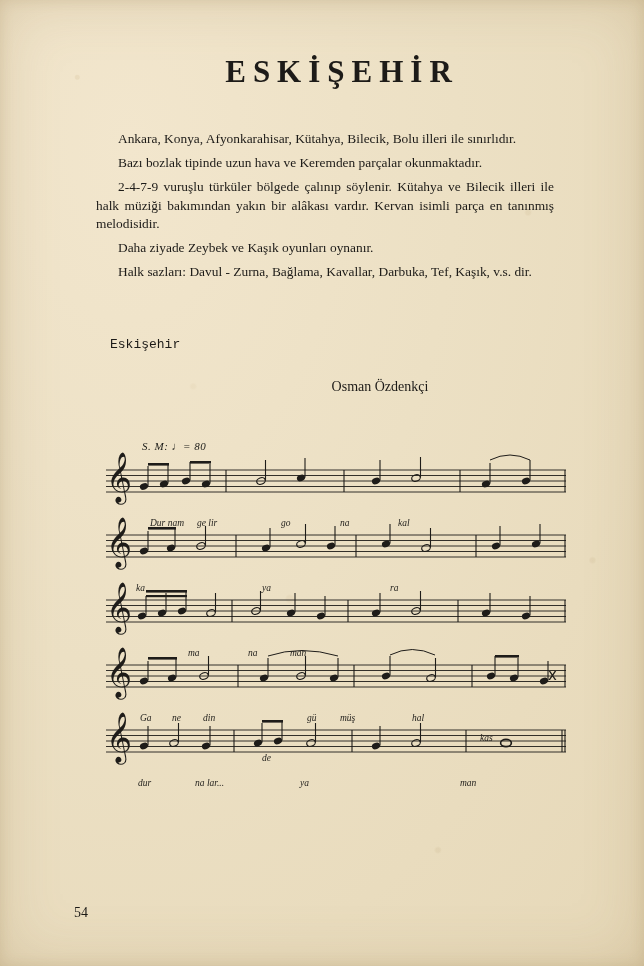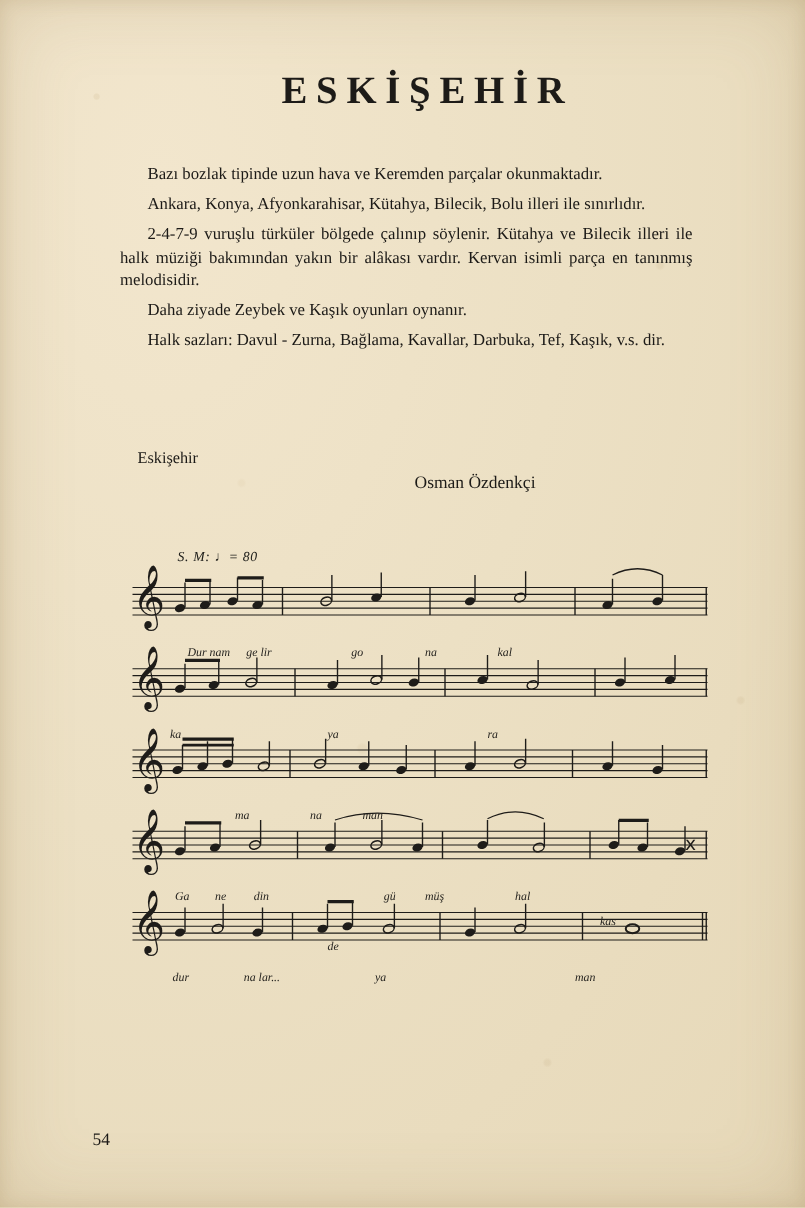--- a/index.html
+++ b/index.html
@@ -64,24 +64,25 @@
     line-height: 1.36;
     text-align: justify;
   }
   .body-text p {
     margin: 0 0 6px 0;
     text-indent: 22px;
   }
 
   .credit-left {
     position: absolute;
-    top: 358px;
+    top: 337px;
     left: 110px;
     font-size: 13px;
     color: #1c1a17;
+    font-family: Liberation Mono, monospace;
   }
   .credit-center {
     position: absolute;
     top: 356px;
     left: 300px;
     font-size: 14px;
     color: #1c1a17;
     text-align: center;
     width: 160px;
     margin-top: 23px;
@@ -142,22 +143,22 @@
 </style>
 </head>
 <body>
 
 <div class="page">
   <div class="grain"></div>
 
   <div class="title">ESKİŞEHİR</div>
 
   <div class="body-text">
+    <p>Ankara, Konya, Afyonkarahisar, Kütahya, Bilecik, Bolu illeri ile sınırlıdır.</p>
     <p>Bazı bozlak tipinde uzun hava ve Keremden parçalar okunmaktadır.</p>
-    <p>Ankara, Konya, Afyonkarahisar, Kütahya, Bilecik, Bolu illeri ile sınırlıdır.</p>
     <p>2-4-7-9 vuruşlu türküler bölgede çalınıp söylenir. Kütahya ve Bilecik illeri ile halk müziği bakımından yakın bir alâkası vardır. Kervan isimli parça en tanınmış melodisidir.</p>
     <p>Daha ziyade Zeybek ve Kaşık oyunları oynanır.</p>
     <p>Halk sazları: Davul - Zurna, Bağlama, Kavallar, Darbuka, Tef, Kaşık, v.s. dir.</p>
   </div>
 
   <div class="credit-left">Eskişehir</div>
   <div class="credit-center">
     <span>Osman Özdenkçi</span>
   </div>
 

